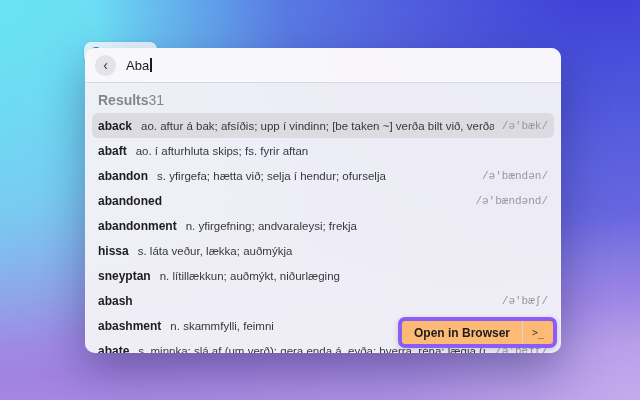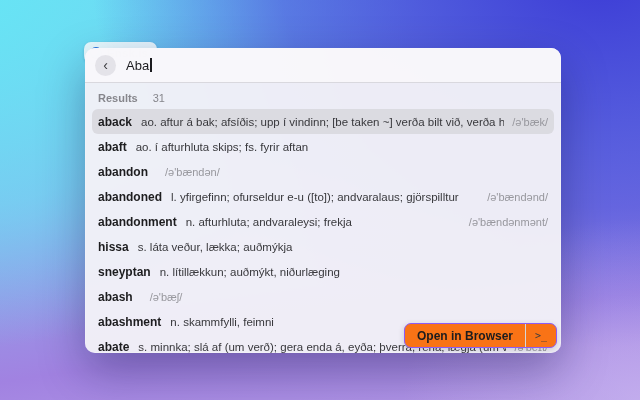--- a/index.html
+++ b/index.html
@@ -39,42 +39,42 @@
   .back-btn{
     width:21px;height:21px;border-radius:50%;background:#e4e3e9;
     display:flex;align-items:center;justify-content:center;
     color:#3a3a3e;font-size:14px;line-height:1;cursor:default;
     padding-bottom:1px;box-sizing:border-box;
   }
   .search-field{display:flex;align-items:center;font-size:13px;color:#1b1b1f;}
   .caret{display:inline-block;width:1.5px;height:14px;background:#1b1b1f;margin-left:1px;}
 
   .results-header{
-    display:flex;align-items:center;gap:15px;
-    padding:9px 13px 5px 13px;font-size:11px;color:#86868c;
+    display:flex;align-items:center;
+    padding:9px 13px 5px 13px;font-size:14px;color:#86868c;
   }
   .results-header .rh-label{font-weight:700;}
   .results-list{padding:0 7px;}
   .row{
     height:25px;display:flex;align-items:center;
-    padding:0 6px;border-radius:6px;
+    padding:0 6px;border-radius:6px;justify-content:space-between;
   }
   .row.highlighted{background:#dbdbe1;}
   .row .word{font-size:12px;font-weight:700;color:#1d1d1f;margin-right:9px;white-space:nowrap;}
   .row .definition{
     flex:1;font-size:11.5px;color:#38383c;white-space:nowrap;overflow:hidden;
   }
   .row .phonetic{
-    font-family:Liberation Sans, sans-serif;
+    font-family:Liberation Mono, monospace;
     font-size:11px;color:#97979d;margin-left:8px;white-space:nowrap;flex:none;
   }
   .footer-actions{
     position:absolute;right:4px;bottom:5px;height:23px;
     display:flex;align-items:stretch;
-    background:#f97316;border:1px solid #8b5cf6;border-radius:7px;
+    background:#fdba74;border:4px solid #8b5cf6;border-radius:7px;
     box-shadow:0 2px 6px rgba(30,30,60,0.18);overflow:hidden;
   }
   .open-btn{
     display:flex;align-items:center;padding:0 12px;
     font-size:12px;font-weight:600;color:#1c1c1e;cursor:default;
   }
   .action-divider{width:1px;background:#d6d6da;}
   .terminal-btn{
     display:flex;align-items:center;justify-content:center;width:30px;
     font-family:"DejaVu Sans Mono",monospace;font-size:10px;color:#3a3a3e;cursor:default;
@@ -112,33 +112,32 @@
   </div>
 
   <div class="row">
     <span class="word">abaft</span>
     <span class="definition">ao. í afturhluta skips; fs. fyrir aftan</span>
     <span class="phonetic"></span>
   </div>
 
   <div class="row">
     <span class="word">abandon</span>
+    <span class="definition">s. yfirgefa; hætta við; selja í hendur; ofurselja</span>
     <span class="phonetic">/ə'bændən/</span>
   </div>
 
   <div class="row">
     <span class="word">abandoned</span>
-    <span class="definition">l. yfirgefinn; ofurseldur e-u ([to]); andvaralaus; gjörspilltur</span>
     <span class="phonetic">/ə'bændənd/</span>
   </div>
 
   <div class="row">
     <span class="word">abandonment</span>
-    <span class="definition">n. afturhluta; andvaraleysi; frekja</span>
-    <span class="phonetic">/ə'bændənmənt/</span>
+    <span class="definition">n. yfirgefning; andvaraleysi; frekja</span>
   </div>
 
   <div class="row">
     <span class="word">hissa</span>
     <span class="definition">s. láta veður, lækka; auðmýkja</span>
     <span class="phonetic"></span>
   </div>
 
   <div class="row">
     <span class="word">sneyptan</span>

